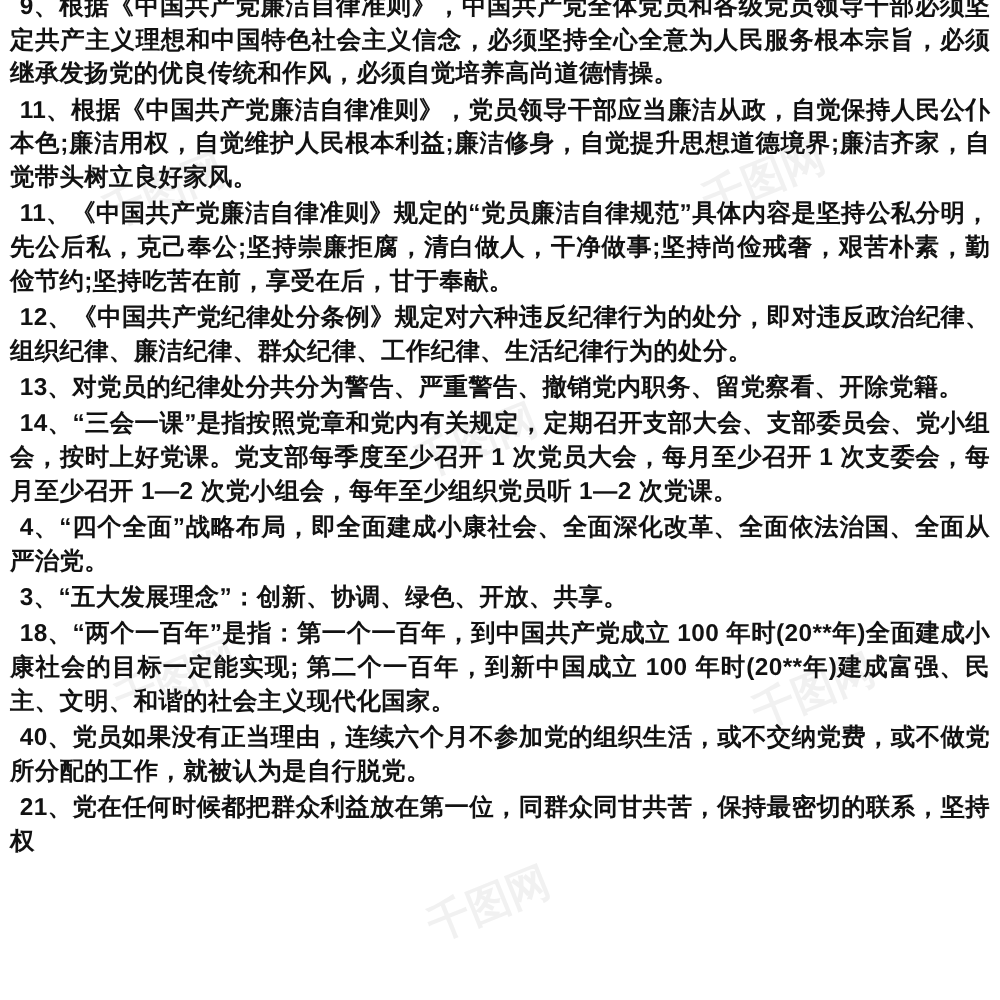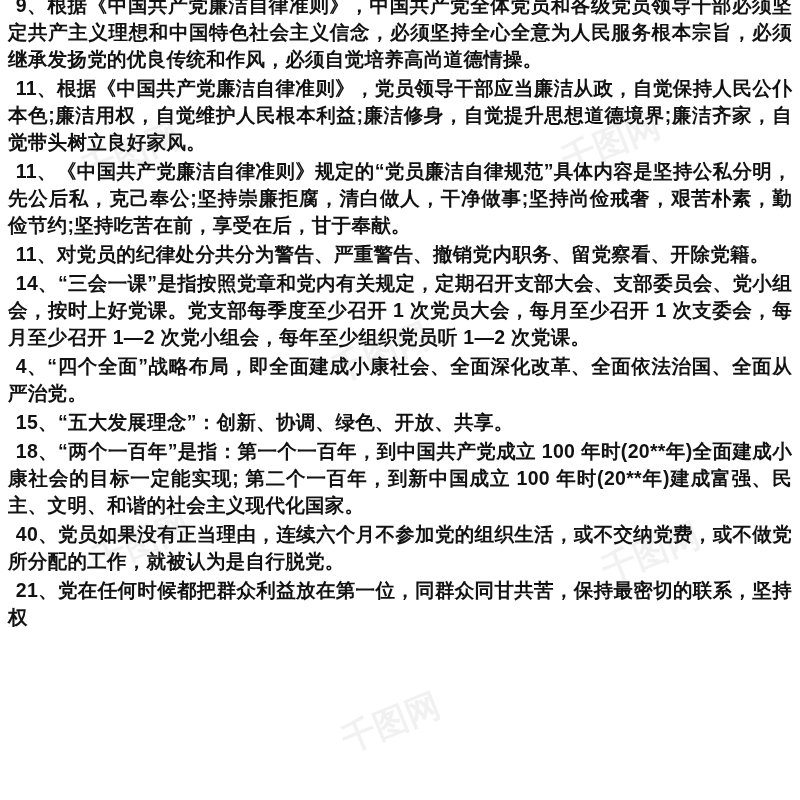--- a/index.html
+++ b/index.html
@@ -64,22 +64,23 @@
     <span class="wm wm-3">千图网</span>
     <span class="wm wm-4">千图网</span>
     <span class="wm wm-5">千图网</span>
     <span class="wm wm-6">千图网</span>
   </div>
 
   <div class="content">
     <p>9、根据《中国共产党廉洁自律准则》，中国共产党全体党员和各级党员领导干部必须坚定共产主义理想和中国特色社会主义信念，必须坚持全心全意为人民服务根本宗旨，必须继承发扬党的优良传统和作风，必须自觉培养高尚道德情操。</p>
     <p>11、根据《中国共产党廉洁自律准则》，党员领导干部应当廉洁从政，自觉保持人民公仆本色;廉洁用权，自觉维护人民根本利益;廉洁修身，自觉提升思想道德境界;廉洁齐家，自觉带头树立良好家风。</p>
     <p>11、《中国共产党廉洁自律准则》规定的“党员廉洁自律规范”具体内容是坚持公私分明，先公后私，克己奉公;坚持崇廉拒腐，清白做人，干净做事;坚持尚俭戒奢，艰苦朴素，勤俭节约;坚持吃苦在前，享受在后，甘于奉献。</p>
-    <p>11、对党员的纪律处分共分为警告、严重警告、撤销党内职务、留党察看、开除党籍。</p>
+    <p>12、《中国共产党纪律处分条例》规定对六种违反纪律行为的处分，即对违反政治纪律、组织纪律、廉洁纪律、群众纪律、工作纪律、生活纪律行为的处分。</p>
+    <p>13、对党员的纪律处分共分为警告、严重警告、撤销党内职务、留党察看、开除党籍。</p>
     <p>14、“三会一课”是指按照党章和党内有关规定，定期召开支部大会、支部委员会、党小组会，按时上好党课。党支部每季度至少召开 1 次党员大会，每月至少召开 1 次支委会，每月至少召开 1—2 次党小组会，每年至少组织党员听 1—2 次党课。</p>
     <p>4、“四个全面”战略布局，即全面建成小康社会、全面深化改革、全面依法治国、全面从严治党。</p>
-    <p>15、“五大发展理念”：创新、协调、绿色、开放、共享。</p>
+    <p>3、“五大发展理念”：创新、协调、绿色、开放、共享。</p>
     <p>18、“两个一百年”是指：第一个一百年，到中国共产党成立 100 年时(20**年)全面建成小康社会的目标一定能实现; 第二个一百年，到新中国成立 100 年时(20**年)建成富强、民主、文明、和谐的社会主义现代化国家。</p>
     <p>40、党员如果没有正当理由，连续六个月不参加党的组织生活，或不交纳党费，或不做党所分配的工作，就被认为是自行脱党。</p>
     <p>21、党在任何时候都把群众利益放在第一位，同群众同甘共苦，保持最密切的联系，坚持权</p>
   </div>
 
 </div>
 
 </body></html>

